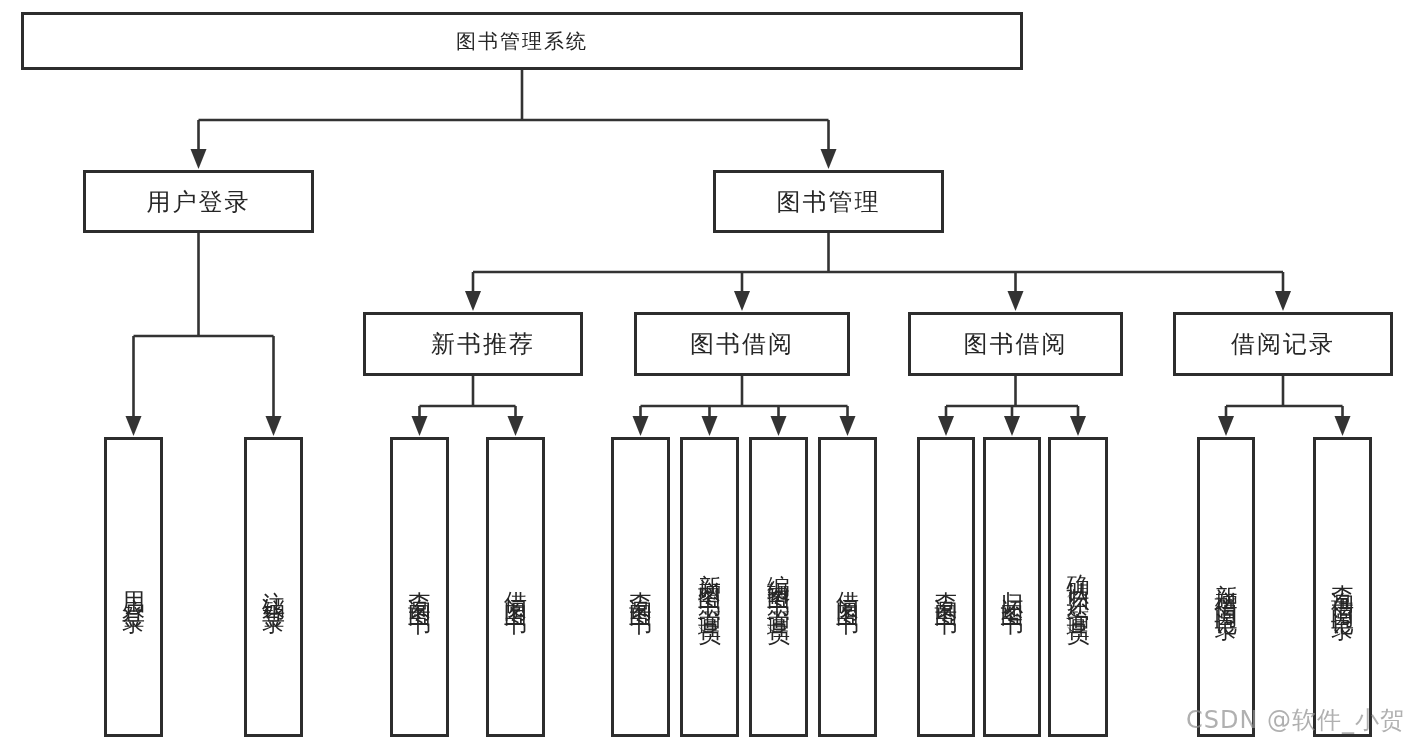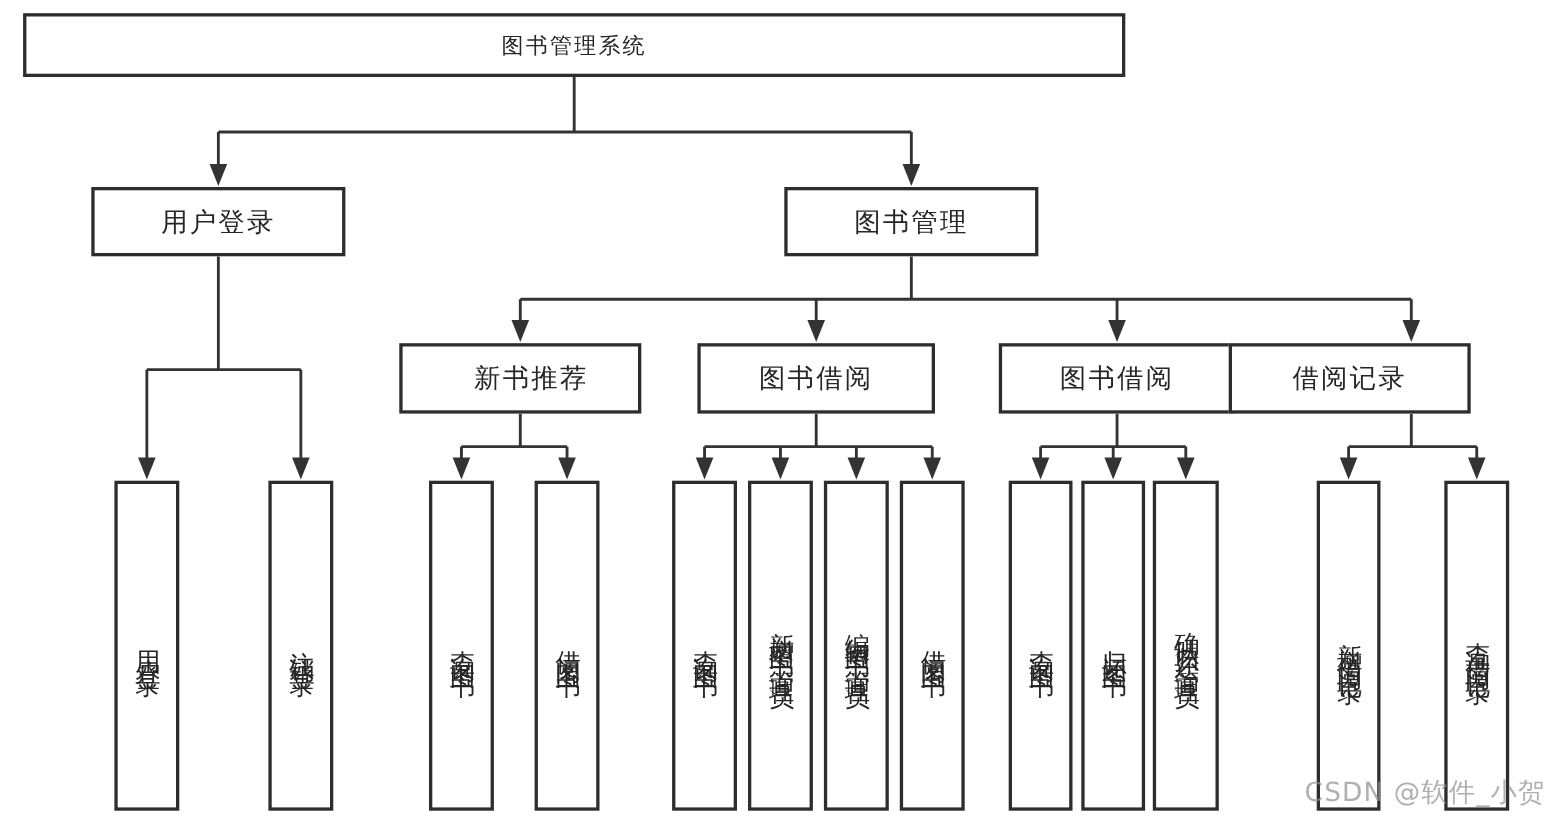--- a/index.html
+++ b/index.html
@@ -133,21 +133,21 @@
 
   <div class="node h" style="left:363px; top:312px; width:220px; height:64px;padding-left:20px;">
     <span>新书推荐</span>
   </div>
   <div class="node h" style="left:634px; top:312px; width:216px; height:64px;">
     <span>图书借阅</span>
   </div>
   <div class="node h" style="left:908px; top:312px; width:215px; height:64px;">
     <span>图书借阅</span>
   </div>
-  <div class="node h" style="left:1117px; top:312px; width:220px; height:64px;font-family:Liberation Mono, monospace;">
+  <div class="node h" style="left:1173px; top:312px; width:220px; height:64px;font-family:Liberation Mono, monospace;">
     <span>借阅记录</span>
   </div>
 
   <div class="node leaf" style="left:104px; top:437px; width:59px; height:300px;">
     <span class="vtext">用户登录</span>
   </div>
   <div class="node leaf" style="left:244px; top:437px; width:59px; height:300px;">
     <span class="vtext">注销登录</span>
   </div>
 

